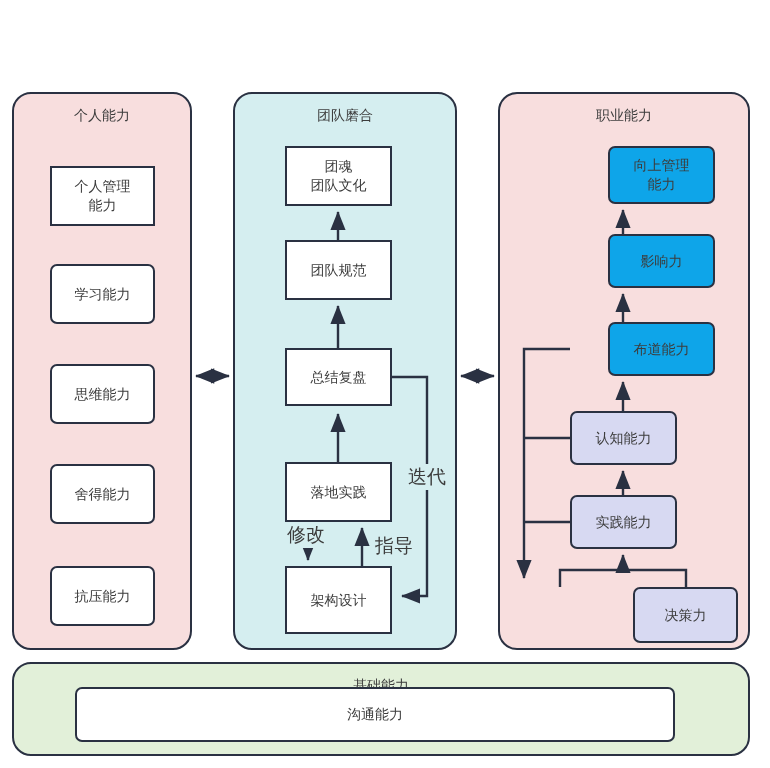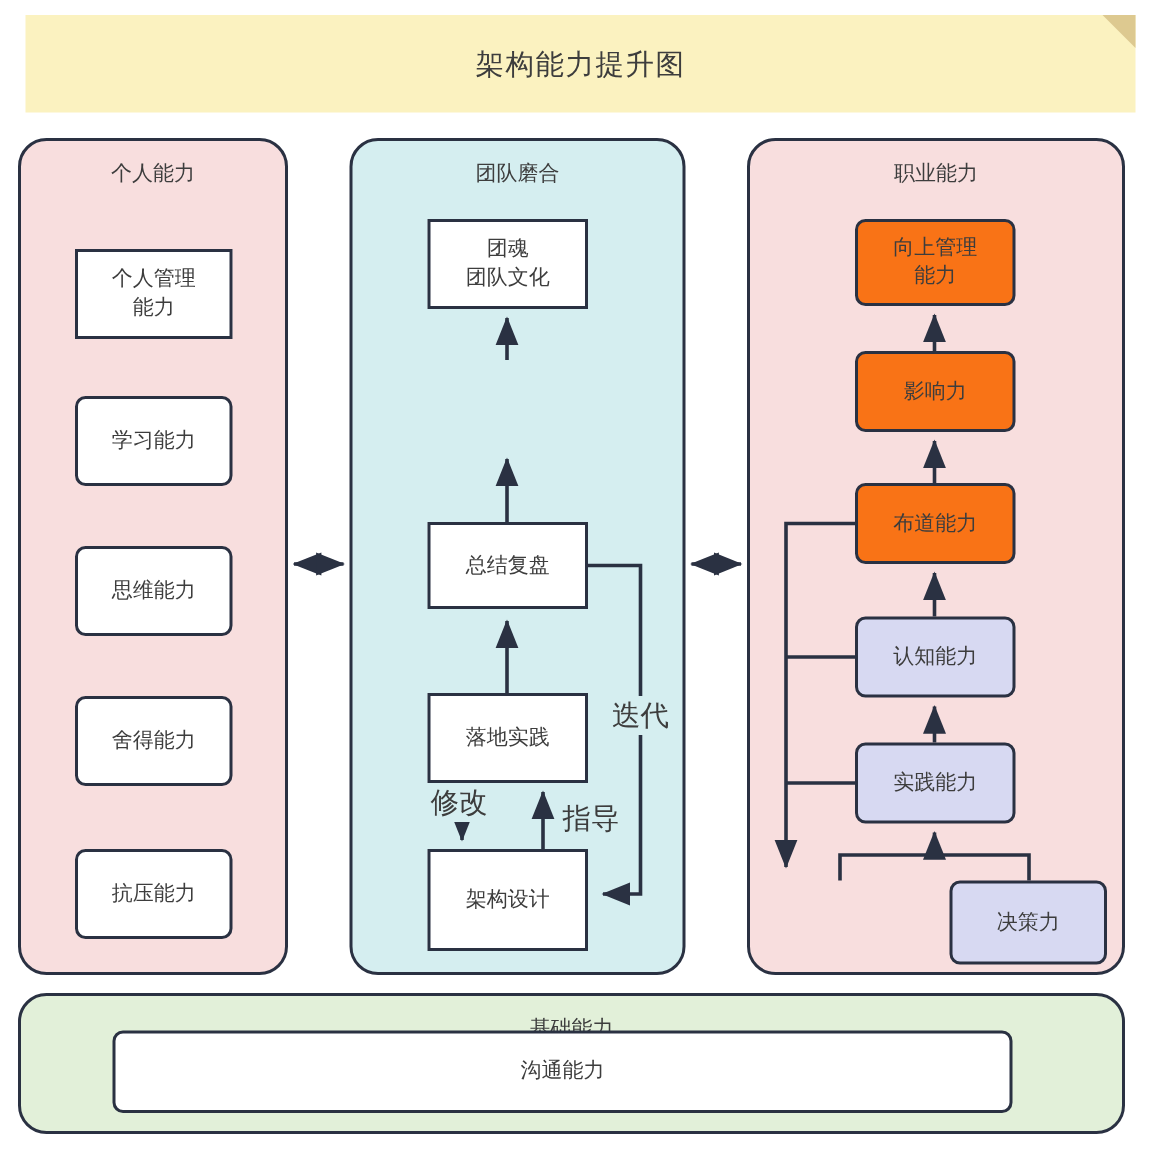--- a/index.html
+++ b/index.html
@@ -95,21 +95,21 @@
     align-items: center;
     justify-content: center;
     text-align: center;
     font-size: 14px;
     line-height: 1.35;
     color: #3d3d3d;
     background: #ffffff;
   }
   .node.rounded { border-radius: 7px; }
   .node.sharp   { border-radius: 0; }
-  .node.peach   { background: #f97316; }
+  .node.peach   { background: #0ea5e9; margin-left: 38px; }
   .node.lav     { background: #d7d9f2; }
   .node.white   { background: #ffffff; }
 
   
   .edge-layer {
     position: absolute;
     left: 0; top: 0;
     width: 770px; height: 768px;
     pointer-events: none;
   }
@@ -121,24 +121,20 @@
     padding: 0 2px;
     white-space: nowrap;
     transform: translate(-50%, -50%);
   }
 </style>
 </head>
 <body>
 
 <div id="canvas">
 
-  <div class="title-note">
-    <div class="title-text">架构能力提升图</div>
-    <div class="fold"></div>
-  </div>
 
   <div class="panel panel-personal">
     <div class="panel-title">个人能力</div>
   </div>
   <div class="node sharp rounded white" style="left:50px; top:166px; width:105px; height:60px;">
     <span style="white-space:pre-line;">个人管理
 能力</span>
   </div>
   <div class="node rounded white" style="left:50px; top:264px; width:105px; height:60px;">
     <span style="white-space:pre-line;">学习能力</span>
@@ -152,20 +148,23 @@
   <div class="node rounded white" style="left:50px; top:566px; width:105px; height:60px;">
     <span style="white-space:pre-line;">抗压能力</span>
   </div>
 
   <div class="panel panel-team">
     <div class="panel-title">团队磨合</div>
   </div>
   <div class="node sharp white" style="left:285px; top:146px; width:107px; height:60px;">
     <span style="white-space:pre-line;">团魂
 团队文化</span>
+  </div>
+  <div class="node sharp white" style="left:285px; top:240px; width:107px; height:60px;">
+    <span style="white-space:pre-line;">团队规范</span>
   </div>
   <div class="node sharp white" style="left:285px; top:348px; width:107px; height:58px;">
     <span style="white-space:pre-line;">总结复盘</span>
   </div>
   <div class="node sharp white" style="left:285px; top:462px; width:107px; height:60px;">
     <span style="white-space:pre-line;">落地实践</span>
   </div>
   <div class="node sharp white" style="left:285px; top:566px; width:107px; height:68px;">
     <span style="white-space:pre-line;">架构设计</span>
   </div>

